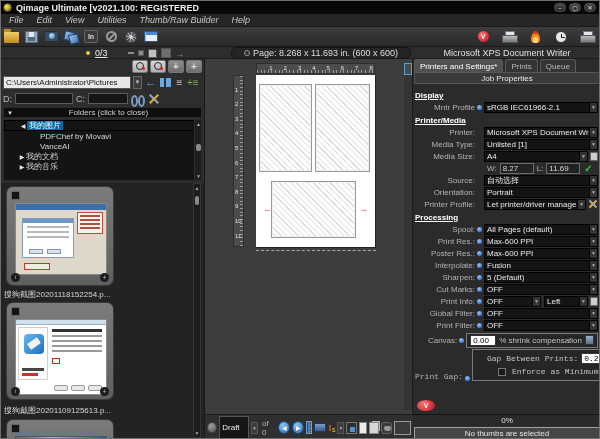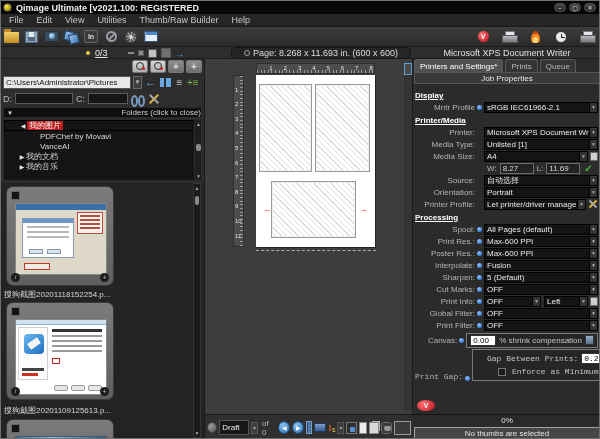--- a/index.html
+++ b/index.html
@@ -13,21 +13,21 @@
   .q-icon { width:9px; height:9px; border-radius:50%; margin:0 4px 0 2px;
             background:radial-gradient(circle at 35% 35%, #ffe94a, #8a6a00); border:1px solid #444; }
   .tb-spacer { flex:1; }
   .winbtn { width:12px; height:9px; border-radius:5px; background:linear-gradient(#4a4a4a,#262626);
             color:#c8c8c8; font-size:6px; line-height:9px; text-align:center; margin-right:3px; border:1px solid #555;}
 
   
   .menubar { position:absolute; left:0; top:13px; right:0; height:13px; background:#262626;
              display:flex; align-items:center; gap:13px; padding-left:8px; font-size:9px; color:#c6c6c6;
              border-bottom:1px solid #1a1a1a; }
-  .menu-item { cursor:default; }
+  .menu-item { cursor:default;font-style:italic; }
 
   
   .toolbar { position:absolute; left:0; top:26px; right:0; height:20px;
              background:linear-gradient(#3d3d3d,#2a2a2a); display:flex; align-items:center; border-bottom:1px solid #191919;}
   .tbi { height:16px; min-width:18px; display:flex; align-items:center; justify-content:center; margin:0 1px; }
   .ic-open-folder { width:15px; height:11px; background:linear-gradient(#f2cf68,#c08c22); border-radius:1px; position:relative; margin-top:2px;}
   .ic-open-folder::before { content:""; position:absolute; top:-3px; left:0; width:7px; height:3px; background:#c08c22; border-radius:1px 1px 0 0;}
   .ic-save { width:13px; height:12px; background:#8fa6ba; border:1px solid #51687c; position:relative;}
   .ic-save::before { content:""; position:absolute; top:0; left:3px; right:3px; height:5px; background:#e2eaf0;}
   .ic-save::after  { content:""; position:absolute; bottom:1px; left:2px; right:2px; height:4px; background:#51687c;}
@@ -93,25 +93,25 @@
   .dark-input { height:11px; background:#161616; border:1px solid #5a5a5a; }
   .binoc { width:14px; height:8px; display:flex; }
   .binoc::before, .binoc::after { content:""; width:7px; height:8px; border:2px solid #7a9cc0; border-radius:50%; }
   .toolsx { position:relative; width:12px; height:12px; }
   .toolsx::before, .toolsx::after { content:""; position:absolute; left:5px; top:0; width:2px; height:12px; }
   .toolsx::before { background:#d8b23a; transform:rotate(45deg);}
   .toolsx::after { background:#a8a8a8; transform:rotate(-45deg);}
   .folders-header { position:absolute; left:2px; top:48px; right:2px; height:11px; background:#0e0e0e; border:1px solid #2a2a2a;
                     display:flex; align-items:center; font-size:8px; color:#cfcfcf; }
   .folders-header .hdr-arrow { width:12px; text-align:center; font-size:6px; color:#ddd;}
-  .folders-header .hdr-text { flex:1; text-align:right; }
+  .folders-header .hdr-text { flex:1; text-align:center; }
   .tree { position:absolute; left:2px; top:60px; right:2px; height:62px; background:#141414; border:1px solid #2a2a2a; overflow:hidden;}
   .tree-row { height:10px; display:flex; align-items:center; font-size:8px; color:#d8d8d8; white-space:nowrap;}
   .tree-row .arrow { width:8px; font-size:6px; color:#e8e8e8; text-align:center;}
-  .tree-row.sel .label { background:#b91c1c; color:#fff; padding:0 2px;}
+  .tree-row.sel .label { background:#0369a1; color:#fff; padding:0 2px;}
   .tree-sb { position:absolute; right:0; top:0; bottom:0; width:7px; background:#1e1e1e; border-left:1px solid #2e2e2e;}
   .tree-sb .dot { position:absolute; left:1px; top:24px; width:5px; height:7px; border-radius:2px; background:#8a8a8a;}
   .tree-sb .ar { position:absolute; left:0; width:7px; font-size:5px; color:#aaa; text-align:center;}
   .thumbs { position:absolute; left:0; top:124px; right:0; bottom:0; background:#232323; }
   .thumb-card { position:absolute; left:5px; width:108px; background:linear-gradient(#7b7b7b,#5f5f5f);
                 border:1px solid #3a3a3a; border-radius:7px; }
   .thumb-check { position:absolute; left:4px; top:4px; width:9px; height:9px; background:#141414; border:1px solid #666;}
   .thumb-img { position:absolute; left:8px; top:16px; }
   .thumb-info { position:absolute; left:4px; bottom:3px; width:9px; height:9px; border-radius:50%; background:#1c1c1c;
                 color:#bbb; font-size:6px; text-align:center; line-height:9px; font-style:italic;}
@@ -163,21 +163,21 @@
   .print-rect { position:absolute; border:1px solid #9a9a9a; box-shadow:inset 0 0 0 1px #efefef;
                 background:repeating-linear-gradient(45deg, #ffffff 0 3px, #dcdcdc 3px 4px);}
   .red-arrow { position:absolute; color:#ff4545; font-size:9px; font-weight:bold; line-height:6px;}
   .canvas-vsb { position:absolute; right:0; top:4px; width:8px; height:347px; background:#343434;}
   .canvas-vsb .vthumb { position:absolute; left:0; top:0; width:8px; height:12px; background:#4a4a4a; border:1px solid #5a9fd4;}
 
   
   .cfooter { position:absolute; left:204px; top:413px; width:208px; height:26px; background:#2f2f2f; border-top:1px solid #1a1a1a;
              display:flex; align-items:center; gap:2px; padding-left:2px; font-size:8px;}
   .round-btn { width:11px; height:11px; border-radius:50%; background:radial-gradient(circle at 35% 30%,#9a9a9a,#5a5a5a); border:1px solid #444;}
-  .qual-sel { width:32px; height:15px; background:#161616; border:1px solid #555; color:#eee; display:flex; align-items:center; padding:0 2px;}
+  .qual-sel { width:32px; height:24px; background:#161616; border:1px solid #555; color:#eee; display:flex; align-items:center; padding:0 2px;}
   .mini-dd { width:7px; height:12px; background:#3c3c3c; border:1px solid #555; color:#aaa; font-size:5px;
              display:flex; align-items:center; justify-content:center;}
   .of-label { color:#b8b8b8; margin:0 2px; }
   .nav-circle { width:13px; height:13px; border-radius:50%; background:radial-gradient(circle at 35% 30%, #8cc4f0, #2a6db5);
                 color:#fff; font-size:6px; display:flex; align-items:center; justify-content:center; border:1px solid #1c4a7c;}
   .f-doc-wrap { border:1px solid #7aa0c8; background:#3b4654; padding:1px; }
   .f-doc { width:9px; height:11px; background:#e8f0f8 repeating-linear-gradient(#6a9fd8 0 1px, transparent 1px 3px) 1px 2px/7px 7px no-repeat; border:1px solid #4a7fc0;}
   .f-wallet { width:13px; height:9px; background:linear-gradient(#7a9cd0,#3a5c94); border:1px solid #223a5c; border-radius:1px;}
   .f-text { display:flex; align-items:flex-end; }
   .f-text .ti { color:#c05a20; font-weight:bold; font-size:9px; font-family:"Liberation Serif",serif;}

